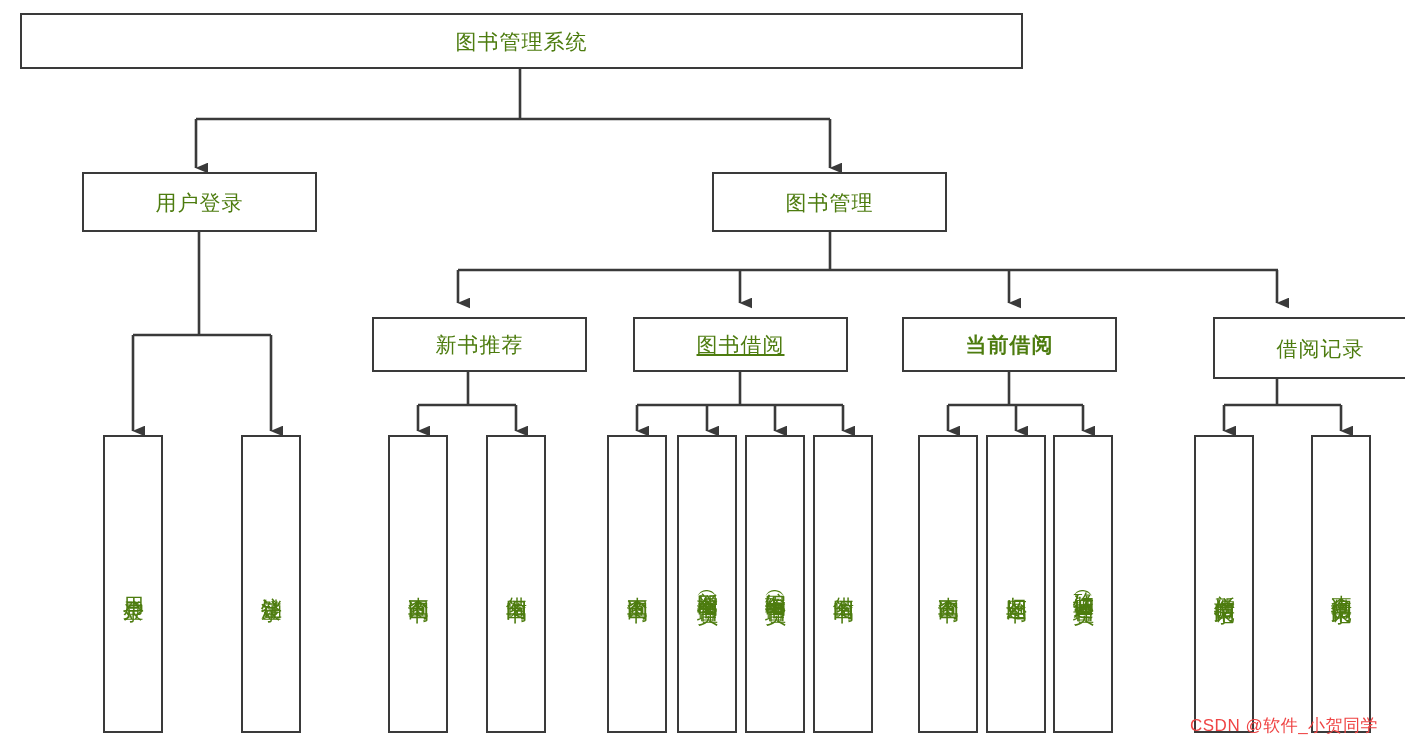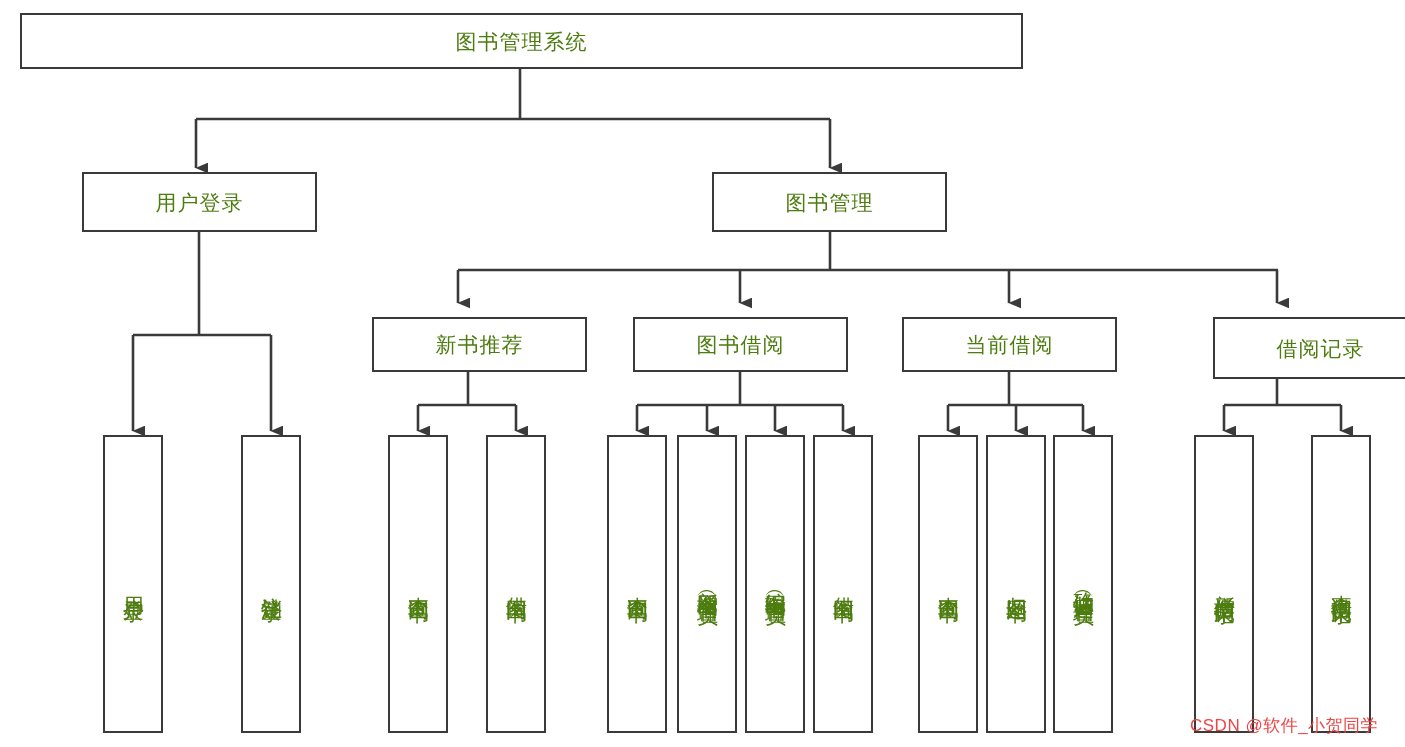--- a/index.html
+++ b/index.html
@@ -76,24 +76,24 @@
   <div class="node h" style="left:82px;top:172px;width:235px;height:60px;">
     <span>用户登录</span>
   </div>
   <div class="node h" style="left:712px;top:172px;width:235px;height:60px;">
     <span>图书管理</span>
   </div>
 
   <div class="node h" style="left:361px;top:317px;width:215px;height:55px;margin-left:11px;">
     <span>新书推荐</span>
   </div>
-  <div class="node h" style="left:633px;top:317px;width:215px;height:55px;">
+  <div class="node h" style="left:633px;top:317px;width:215px;height:55px;text-decoration:underline;">
     <span>图书借阅</span>
   </div>
-  <div class="node h" style="left:902px;top:317px;width:215px;height:55px;">
+  <div class="node h" style="left:902px;top:317px;width:215px;height:55px;font-weight:bold;">
     <span>当前借阅</span>
   </div>
   <div class="node h" style="left:1170px;top:317px;width:215px;height:62px;margin-left:43px;">
     <span>借阅记录</span>
   </div>
 
   <div class="node v" style="left:103px;top:435px;width:60px;height:298px;">
     <span>用户登录</span>
   </div>
   <div class="node v" style="left:241px;top:435px;width:60px;height:298px;">

